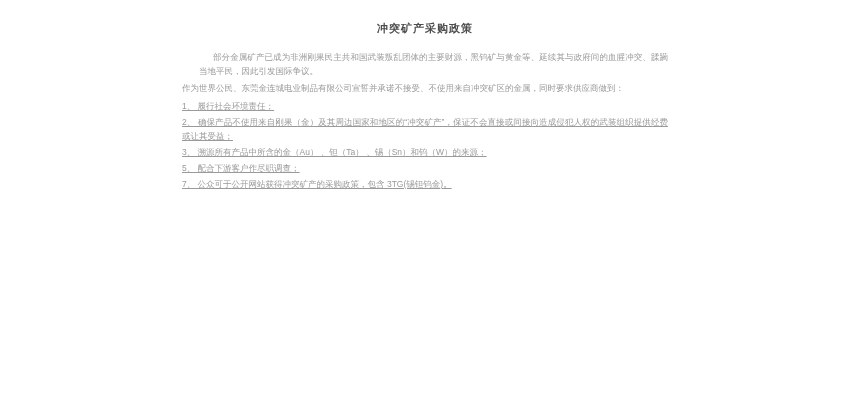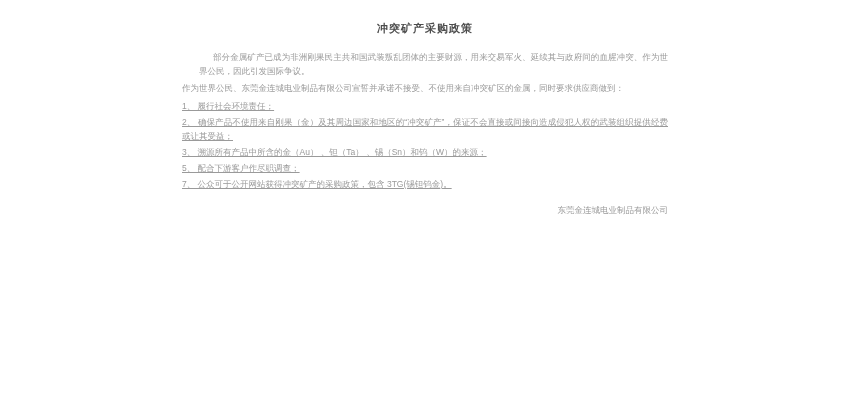--- a/index.html
+++ b/index.html
@@ -54,29 +54,28 @@
   }
 </style>
 </head>
 <body>
 
 <div class="page">
   <div class="doc">
 
     <h1 class="doc-title">冲突矿产采购政策</h1>
 
-    <p class="para intro-para">部分金属矿产已成为非洲刚果民主共和国武装叛乱团体的主要财源，用来交易军火、延续其与政府间的血腥冲突、作为世界公民，因此引发国际争议。</p>
+    <p class="para intro-para">部分金属矿产已成为非洲刚果民主共和国武装叛乱团体的主要财源，黑钨矿与黄金等、延续其与政府间的血腥冲突、蹂躏当地平民，因此引发国际争议。</p>
 
     <p class="para commitment-para">作为世界公民、东莞金连城电业制品有限公司宣誓并承诺不接受、不使用来自冲突矿区的金属，同时要求供应商做到：</p>
 
     <div class="req-list">
       <p class="para req-item">1、 履行社会环境责任；</p>
       <p class="para req-item">2、 确保产品不使用来自刚果（金）及其周边国家和地区的“冲突矿产”，保证不会直接或间接向造成侵犯人权的武装组织提供经费或让其受益；</p>
       <p class="para req-item">3、 溯源所有产品中所含的金（Au） 、钽（Ta） 、锡（Sn）和钨（W）的来源；</p>
       <p class="para req-item">5、 配合下游客户作尽职调查；</p>
       <p class="para req-item">7、 公众可于公开网站获得冲突矿产的采购政策，包含 3TG(锡钽钨金)。</p>
     </div>
 
 
-    <p class="para signature">东莞金连城电业制品有限公司</p>
 
   </div>
 </div>
 
 </body></html>

